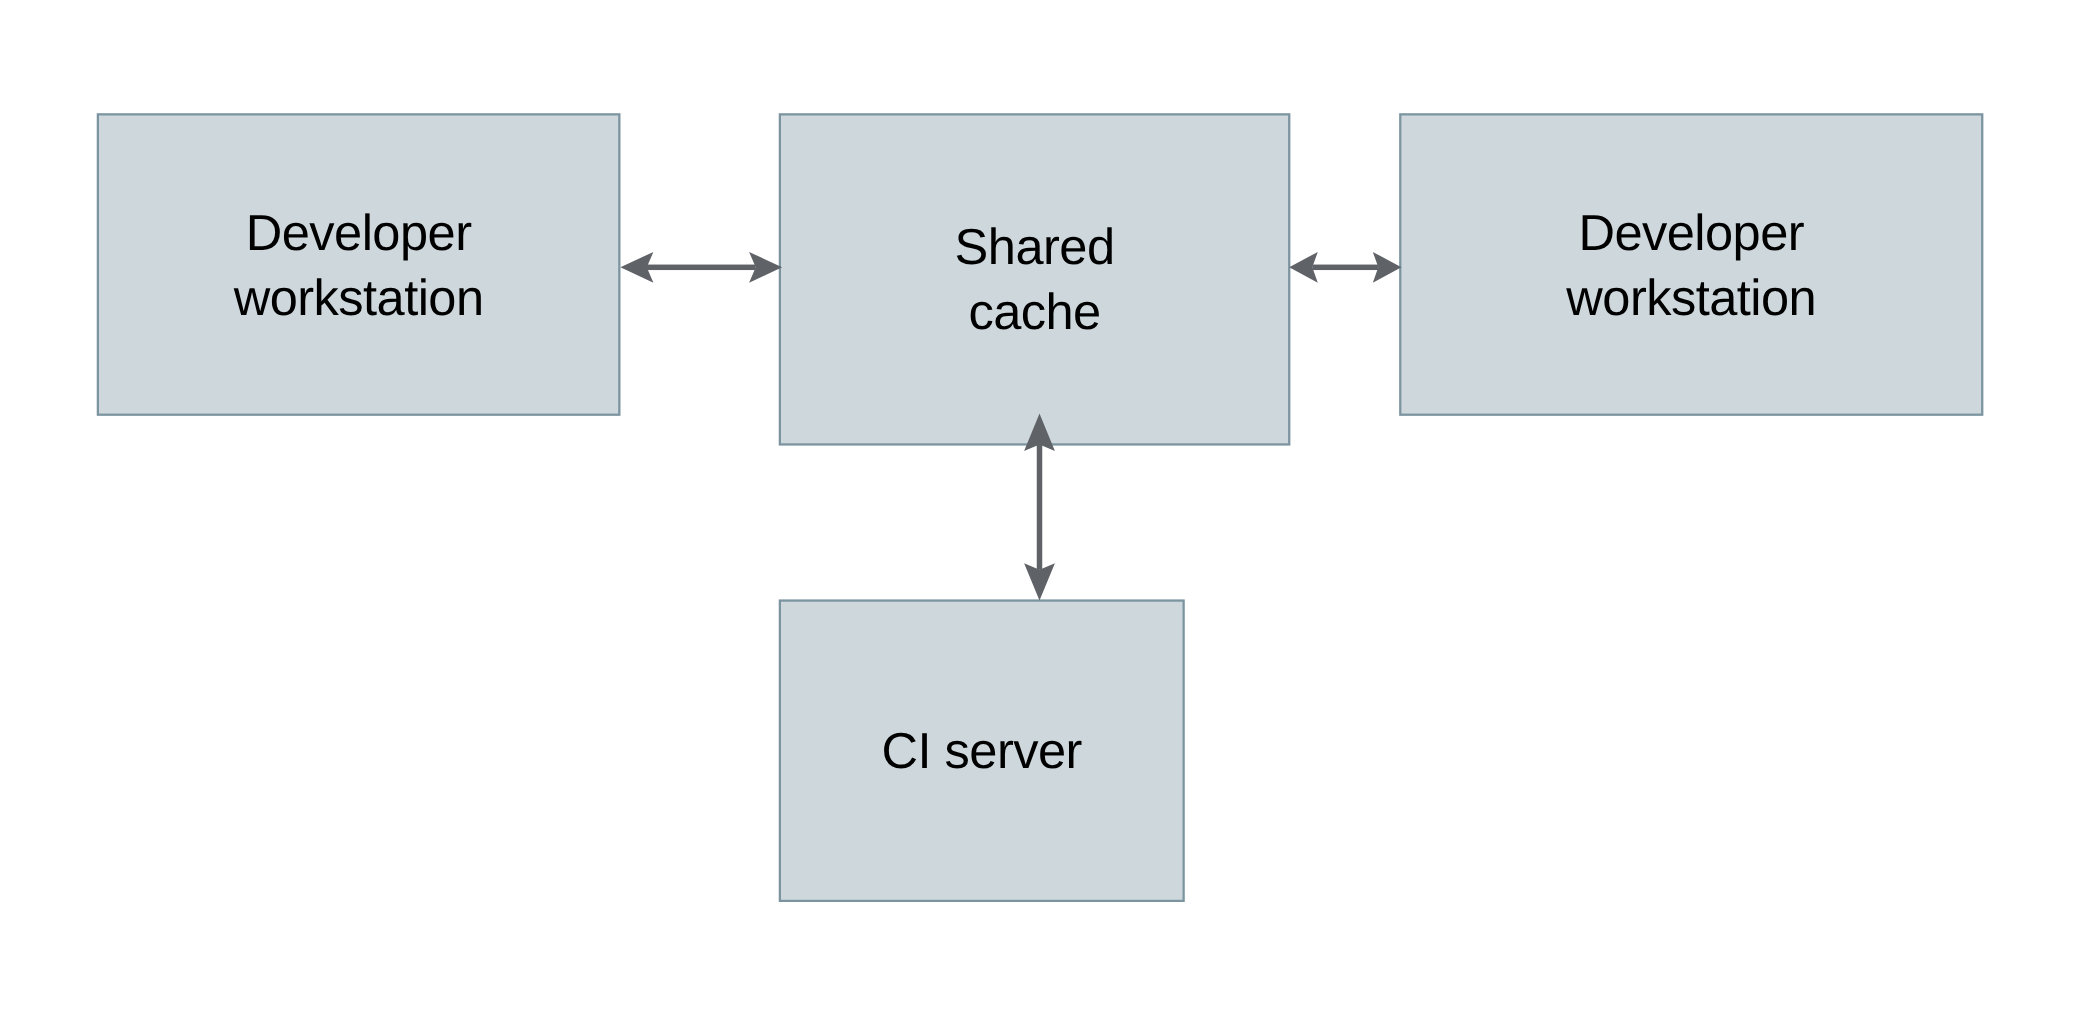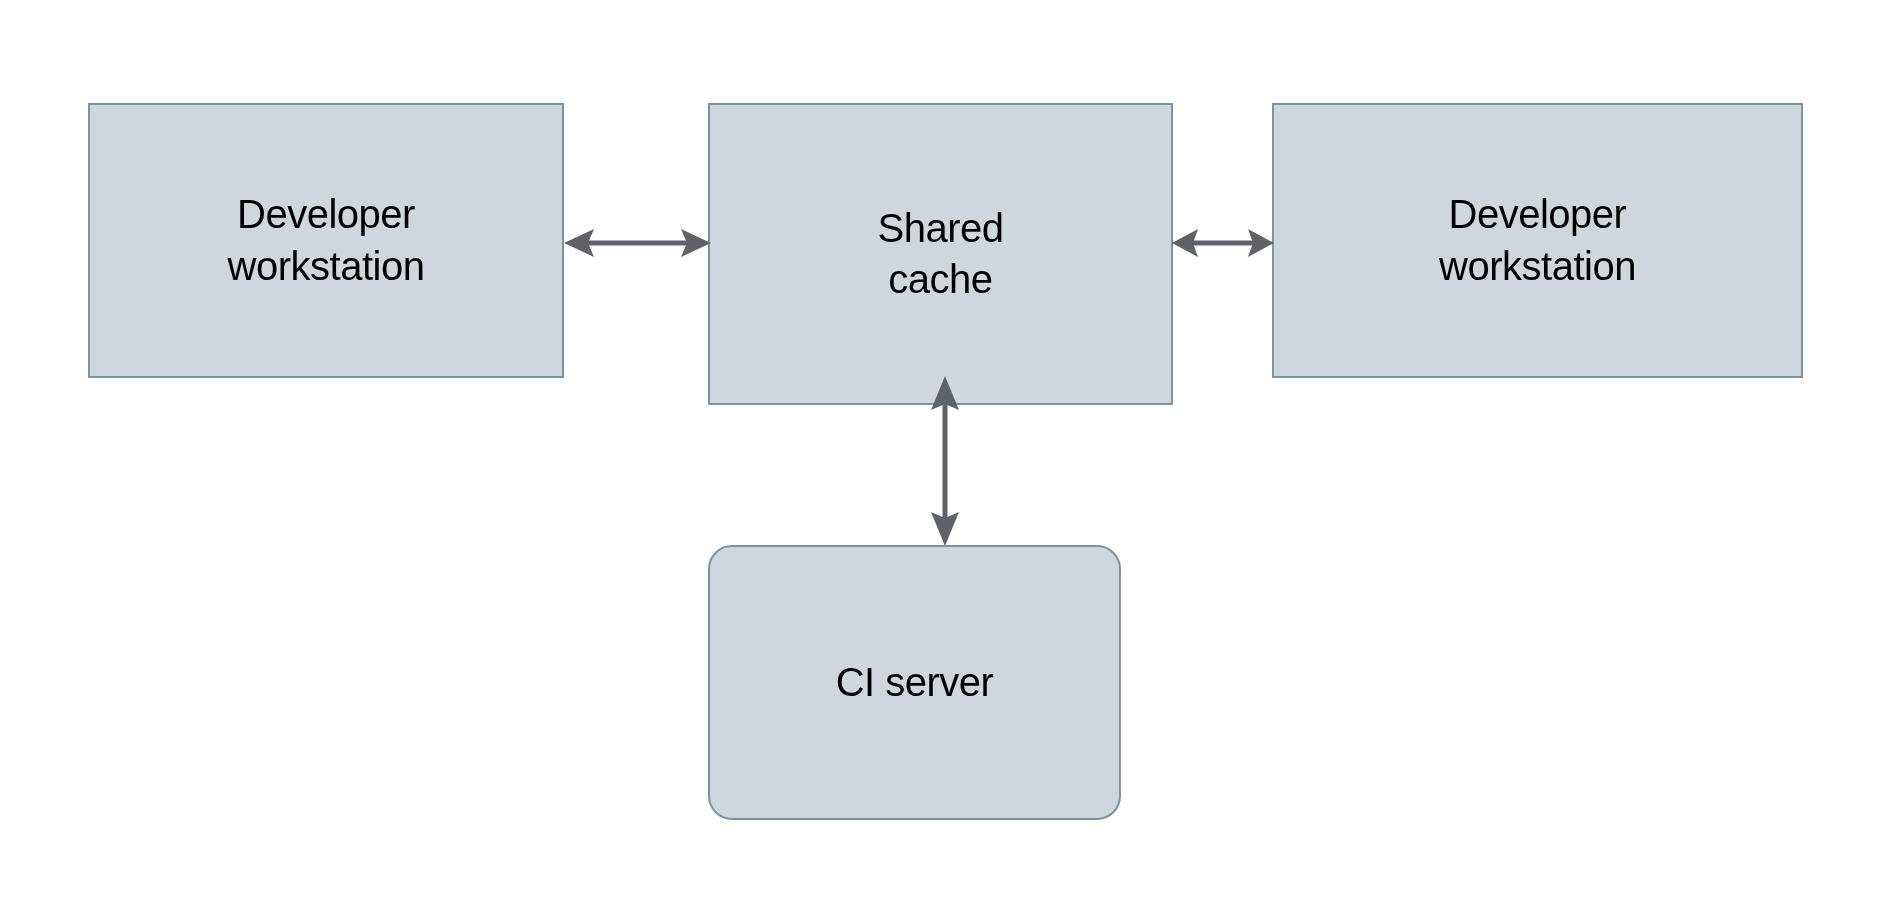--- a/index.html
+++ b/index.html
@@ -23,33 +23,33 @@
     box-sizing: border-box;
     background: #ced8dc;
     border: 2px solid #7b949f;
     display: flex;
     align-items: center;
     justify-content: center;
     text-align: center;
   }
   .node-label {
     font-family: "Liberation Sans", sans-serif;
-    font-size: 40px;
+    font-size: 46px;
     line-height: 1.28;
     color: #000000;
     font-weight: 400;
     letter-spacing: -0.5px;
     white-space: pre-line;
     padding: 0 6px;
   }
   
   #node-dev-left   { left: 88px;  top: 103px; width: 476px; height: 275px; }
   #node-shared     { left: 708px; top: 103px; width: 465px; height: 302px; }
   #node-dev-right  { left: 1272px;top: 103px; width: 531px; height: 275px; }
-  #node-ci         { left: 708px; top: 545px; width: 413px; height: 275px; border-radius: 24px; }
+  #node-ci         { left: 708px; top: 545px; width: 369px; height: 275px; }
 
   .connector {
     position: absolute;
     overflow: visible;
   }
   #conn-left   { left: 560px;  top: 218px; width: 155px; height: 50px; }
   #conn-right  { left: 1168px; top: 218px; width: 110px; height: 50px; }
   #conn-down   { left: 920px;  top: 372px; width: 50px;  height: 178px; }
 </style>
 </head>

